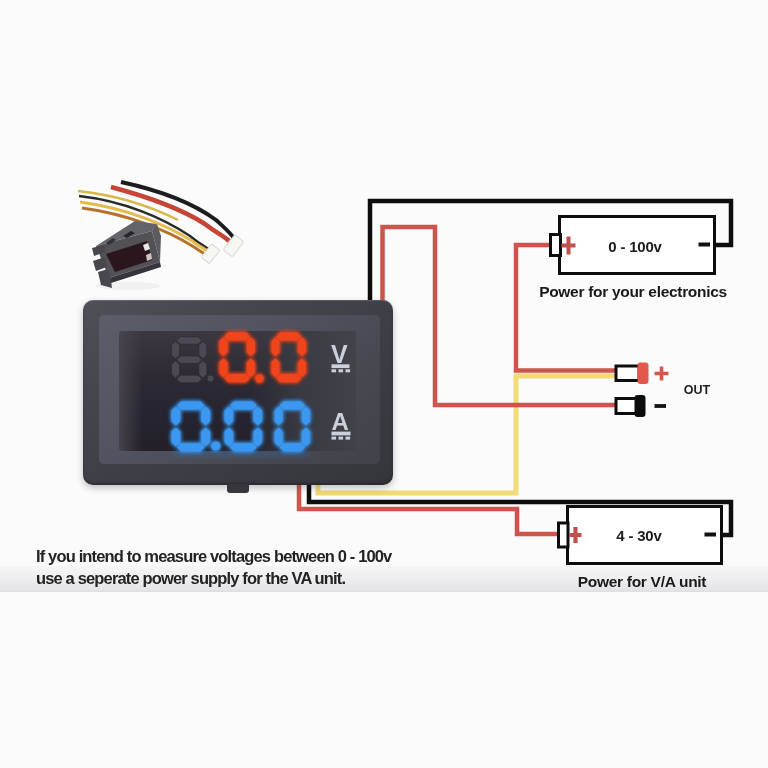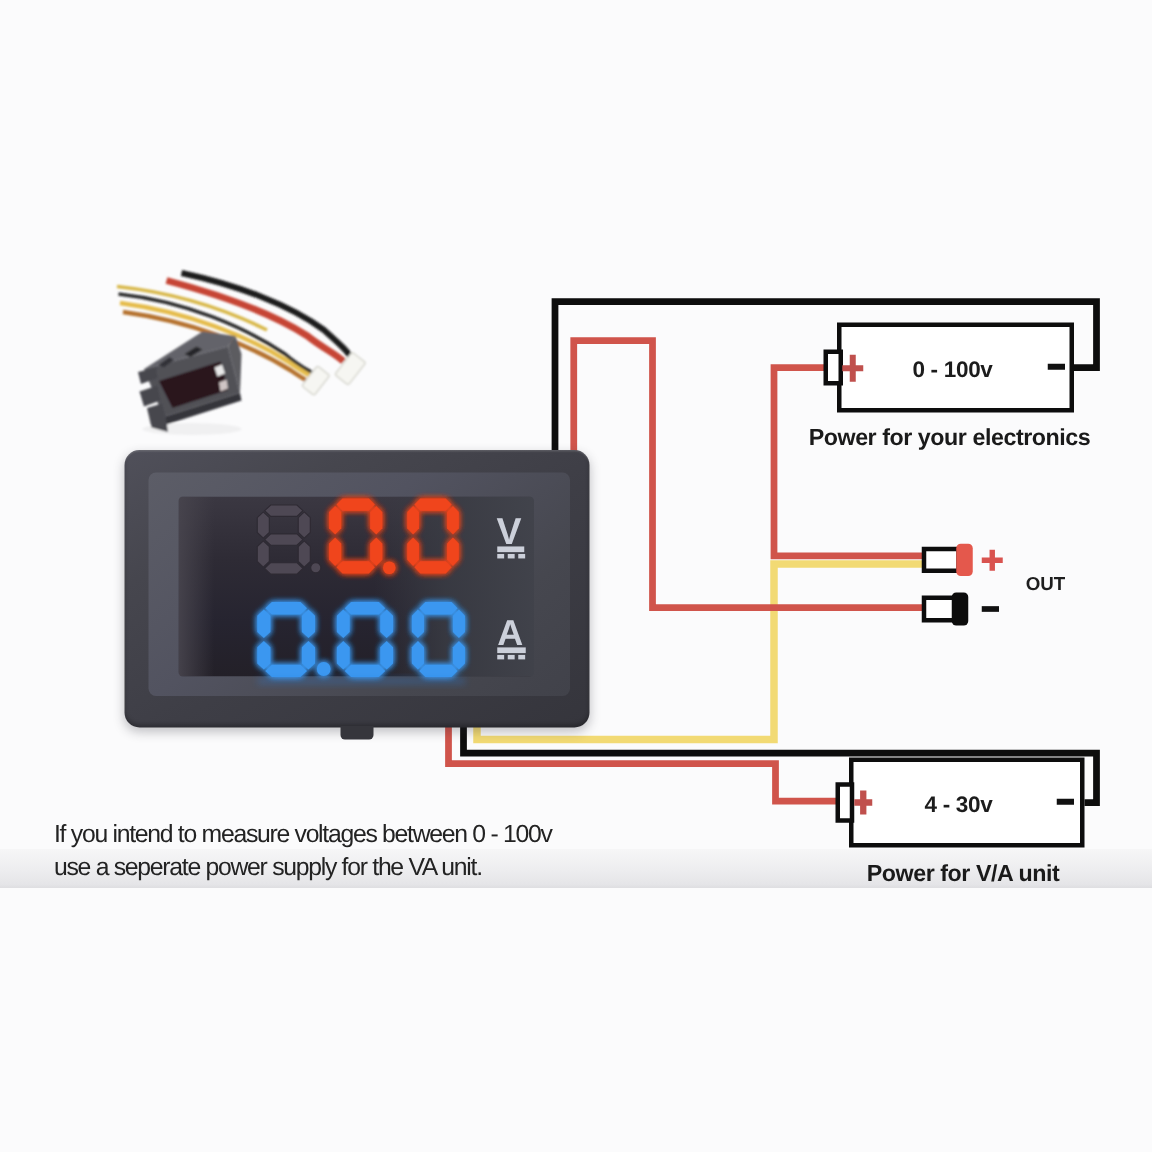--- a/index.html
+++ b/index.html
@@ -8,21 +8,21 @@
 .band{position:absolute;left:0;top:566px;width:768px;height:26px;background:linear-gradient(#f6f6f7 0%,#ededef 55%,#e5e5e8 90%,#dedee1 100%)}
 #diagram{position:absolute;left:0;top:0;z-index:2}
 .meter{position:absolute;left:83px;top:300px;width:310px;height:185px;border-radius:10px;z-index:3;
  background:linear-gradient(150deg,#50505a 0%,#46464e 25%,#3e3e46 55%,#35353c 100%);
  box-shadow:0 3px 7px rgba(40,40,50,.28), inset 0 1px 1px rgba(255,255,255,.15), inset 0 -2px 3px rgba(0,0,0,.28)}
 .ring{position:absolute;left:16px;top:15px;width:281px;height:149px;border-radius:5px;
  background:linear-gradient(140deg,#5c5d67 0%,#525360 40%,#46474f 75%,#41424a 100%)}
 .win{position:absolute;left:36px;top:31px;width:237px;height:120px;border-radius:3px;
  background:linear-gradient(90deg,rgba(72,69,78,.9) 0%,rgba(72,69,78,0) 10%,rgba(0,0,0,0) 55%,rgba(58,60,68,.85) 75%,rgba(66,68,76,.95) 100%),linear-gradient(#3b3842 0%,#2e2b35 35%,#262430 70%,#232028 100%)}
 .tab{position:absolute;left:144px;top:184px;width:22px;height:9px;background:#36363c;border-radius:0 0 3px 3px}
-.btxt{position:absolute;left:36px;top:545px;z-index:2;font-weight:normal;font-size:16.5px;line-height:22px;letter-spacing:-.85px;color:#232323}
+.btxt{position:absolute;left:36px;top:545px;z-index:2;font-weight:bold;font-size:16.5px;line-height:22px;letter-spacing:-.85px;color:#232323}
 </style>
 </head>
 <body>
 <div class="band"></div>
 
 <svg id="diagram" width="768" height="768" viewBox="0 0 768 768">
 
  <path d="M318,470 V493 H516 V376 H616" fill="none" stroke="#f2da74" stroke-width="5"></path>
 
  <path d="M552,245 H516 V370.5 H616" fill="none" stroke="#d0544b" stroke-width="4.5"></path>

